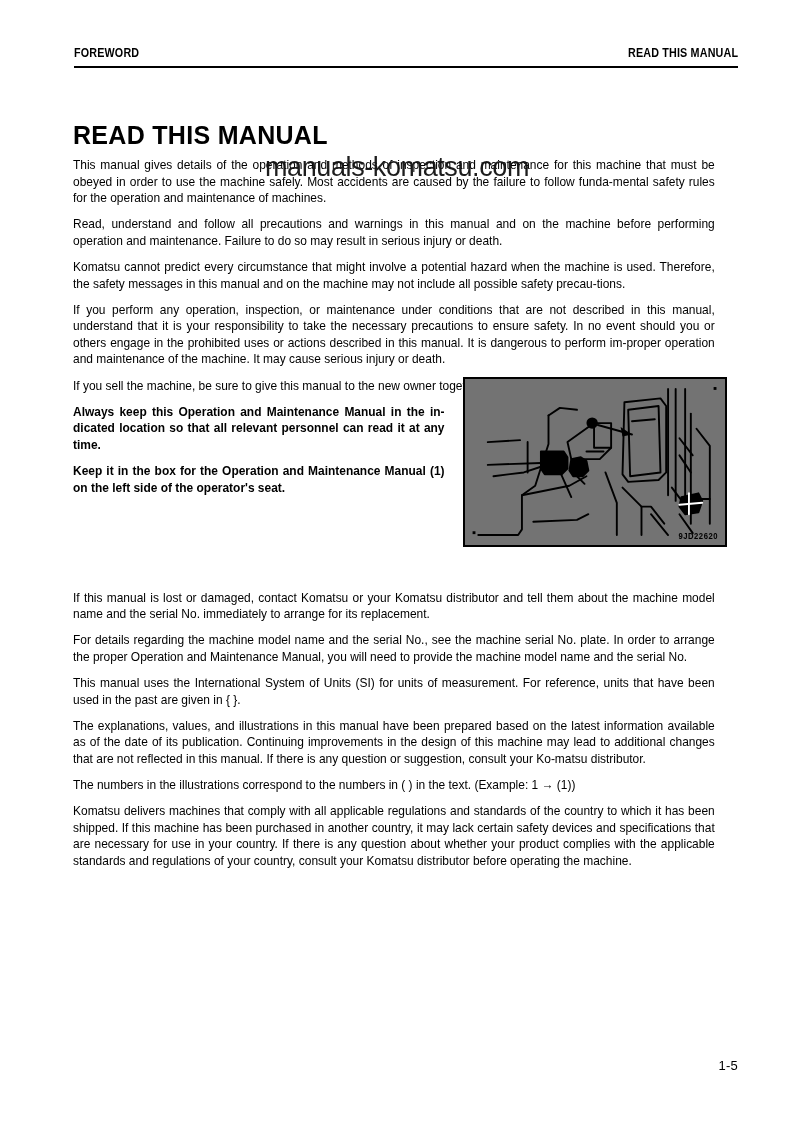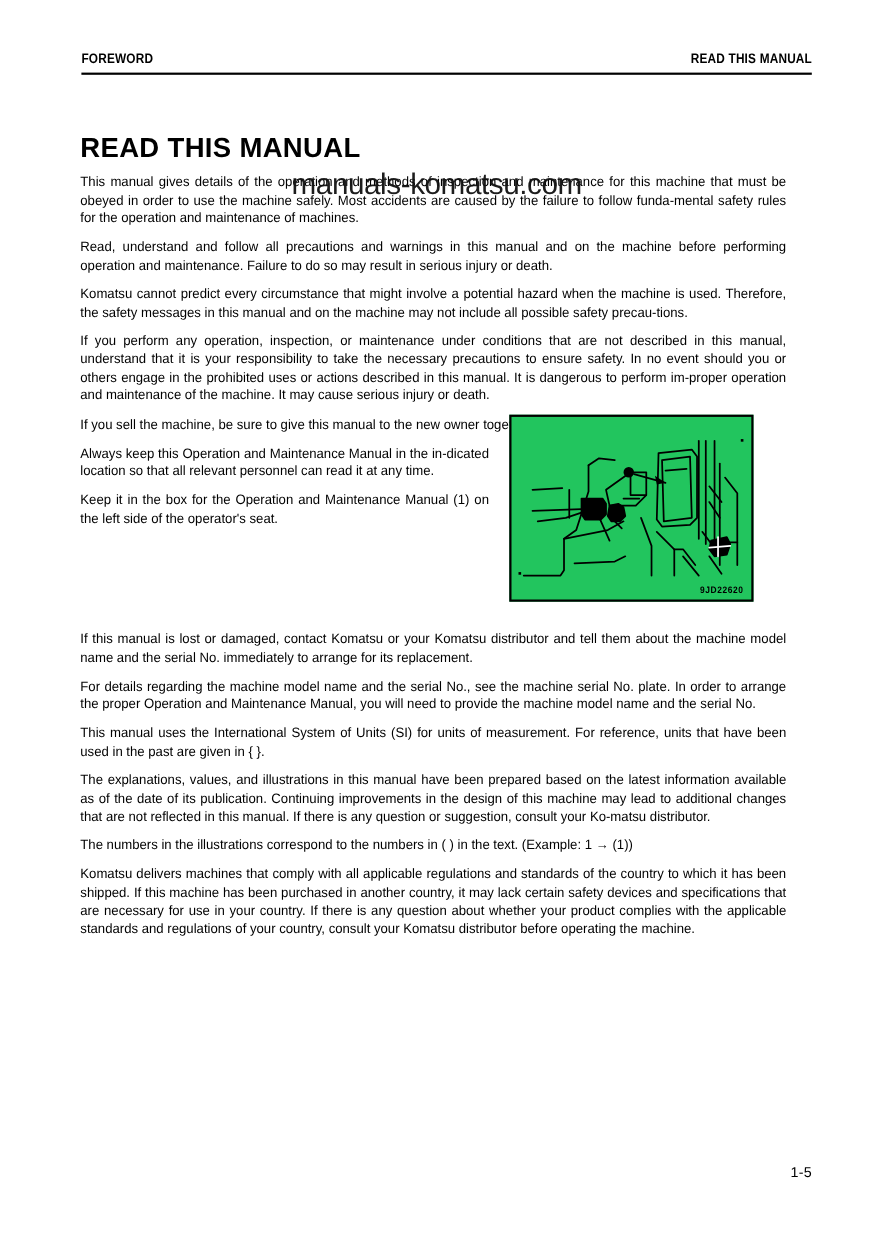--- a/index.html
+++ b/index.html
@@ -89,32 +89,33 @@
   }
   p.para:last-child { margin-bottom: 0; }
 
   
   .wrap-block {
     width: 385px;
   }
 
   .flow-beside {
     position: relative;
+    font-weight: bold;
   }
 
   
   .figure {
     position: absolute;
     left: 463px;
     top: 377px;
-    width: 222px;
+    width: 264px;
     height: 170px;
     border: 2px solid #000;
     box-sizing: border-box;
-    background: #22c55e;
+    background: #737373;
     overflow: hidden;
   }
   .figure svg {
     display: block;
     width: 100%;
     height: 100%;
   }
   .fig-code {
     position: absolute;
     right: 7px;

